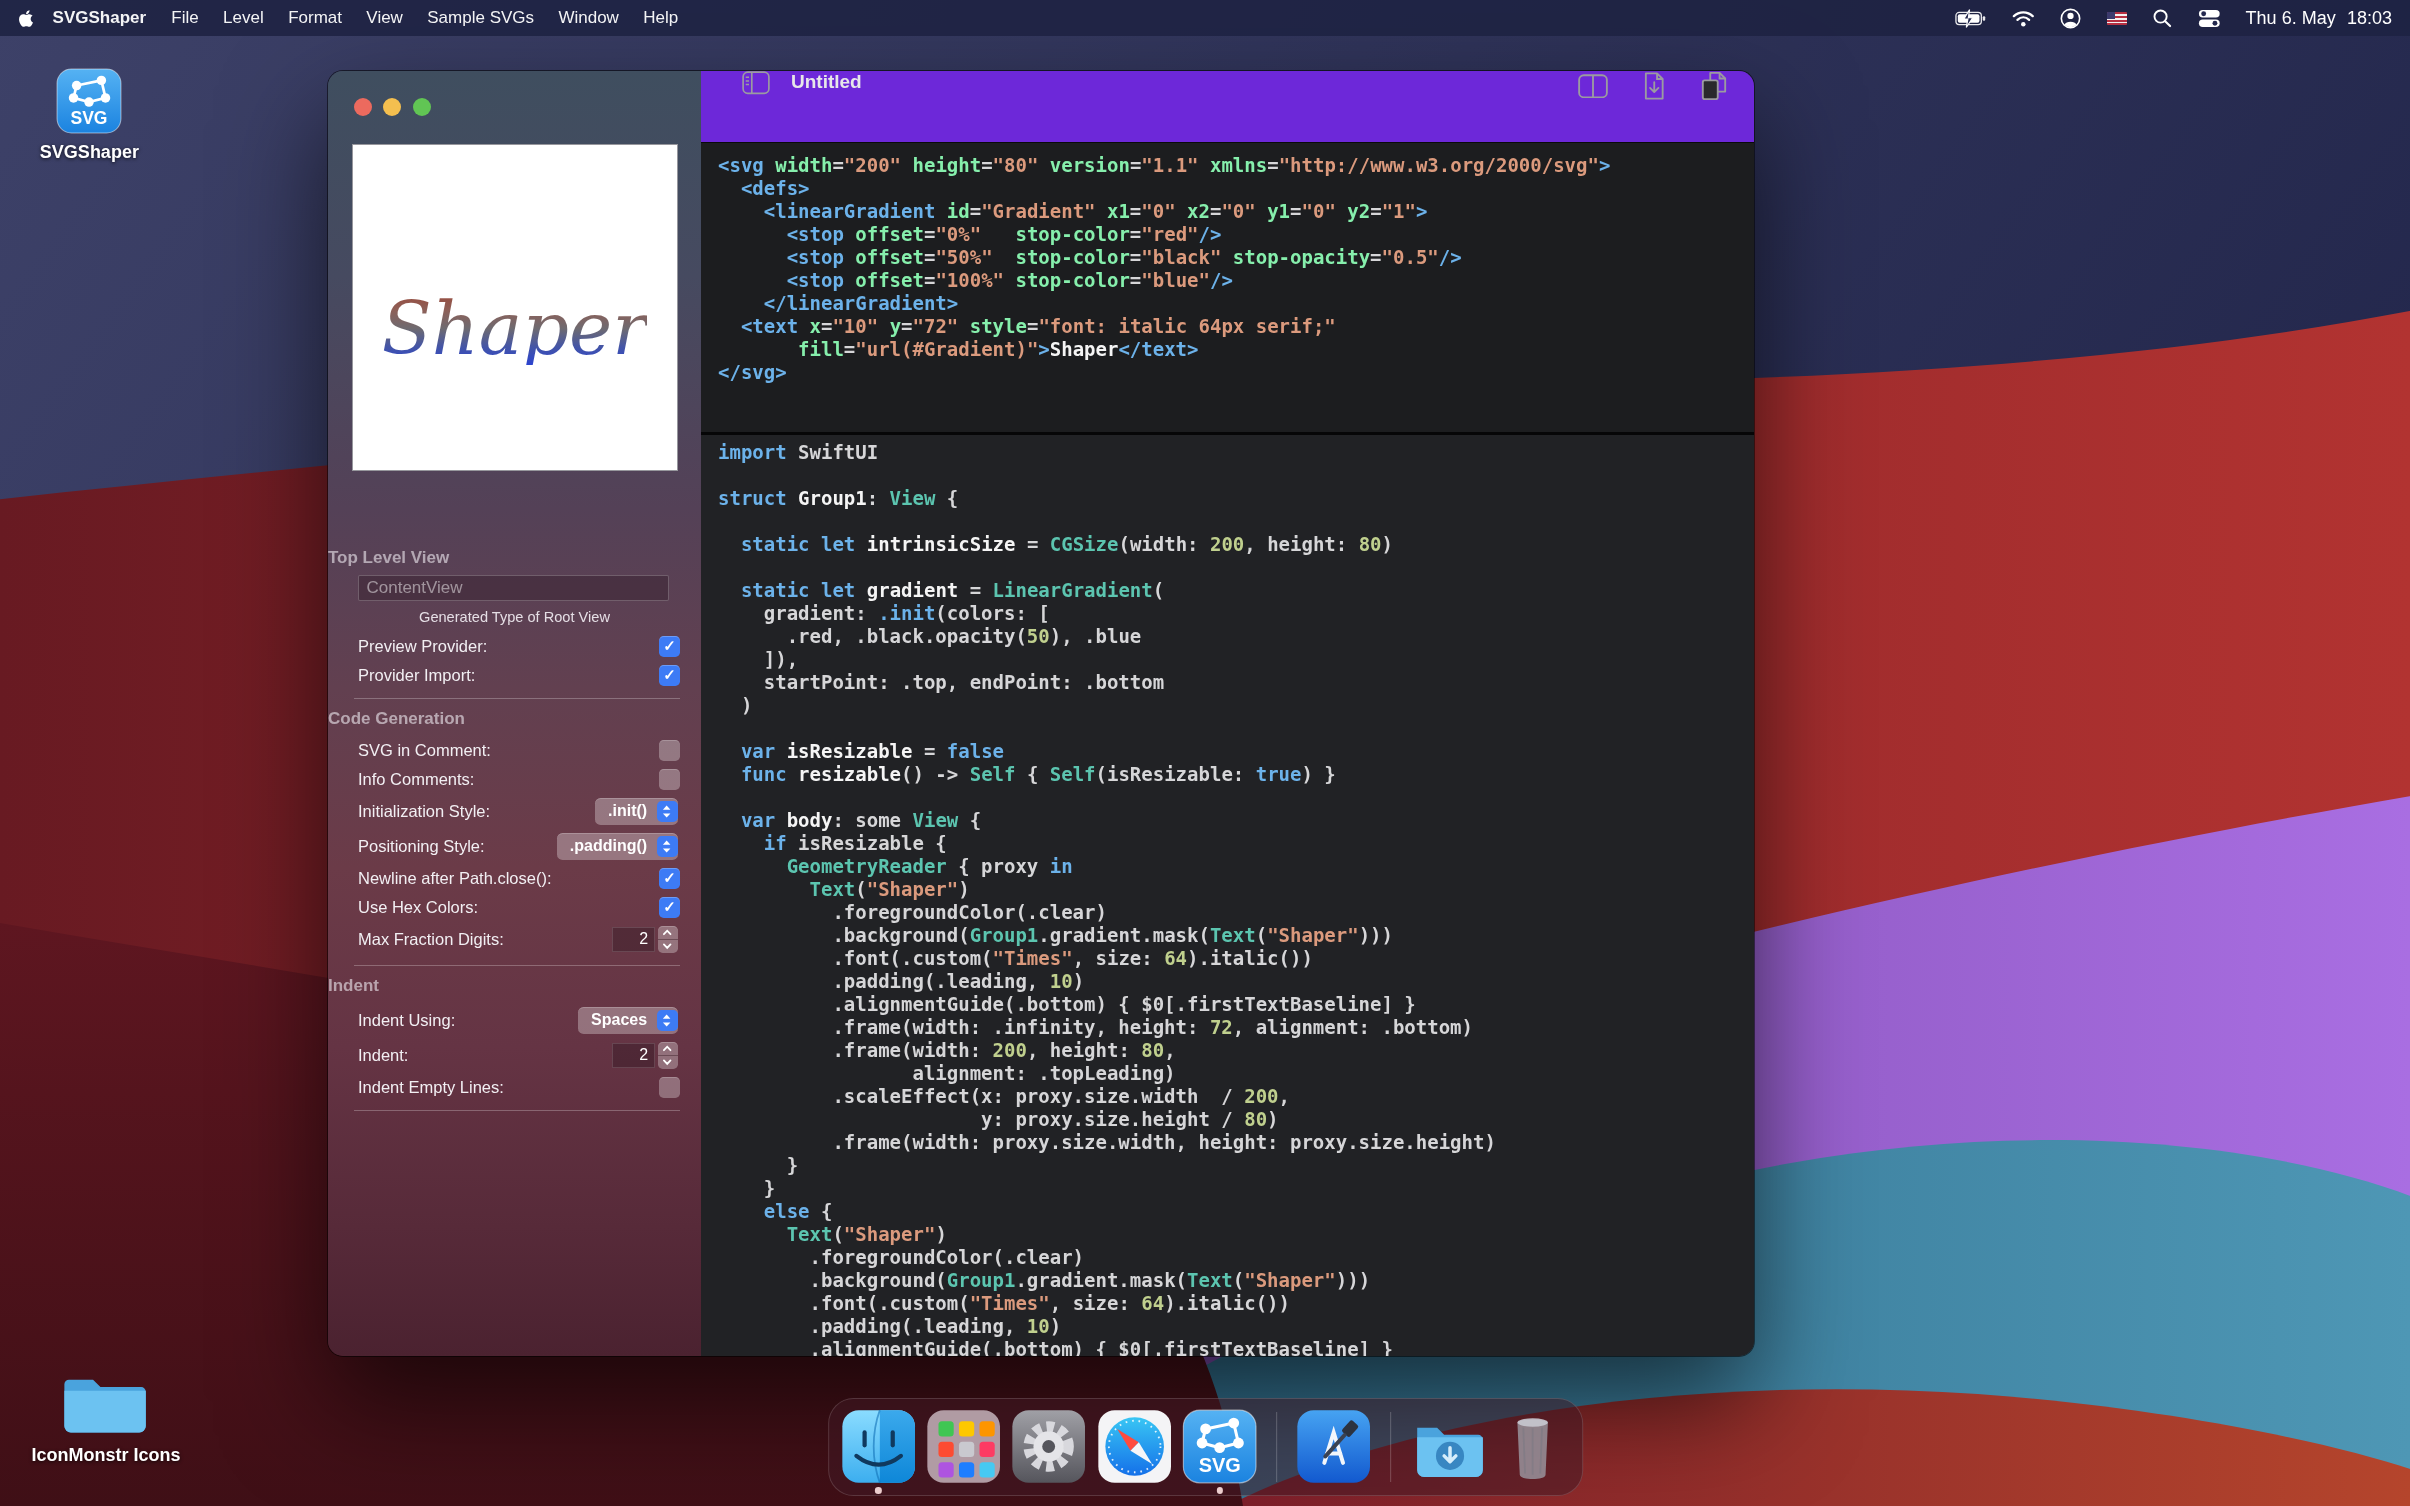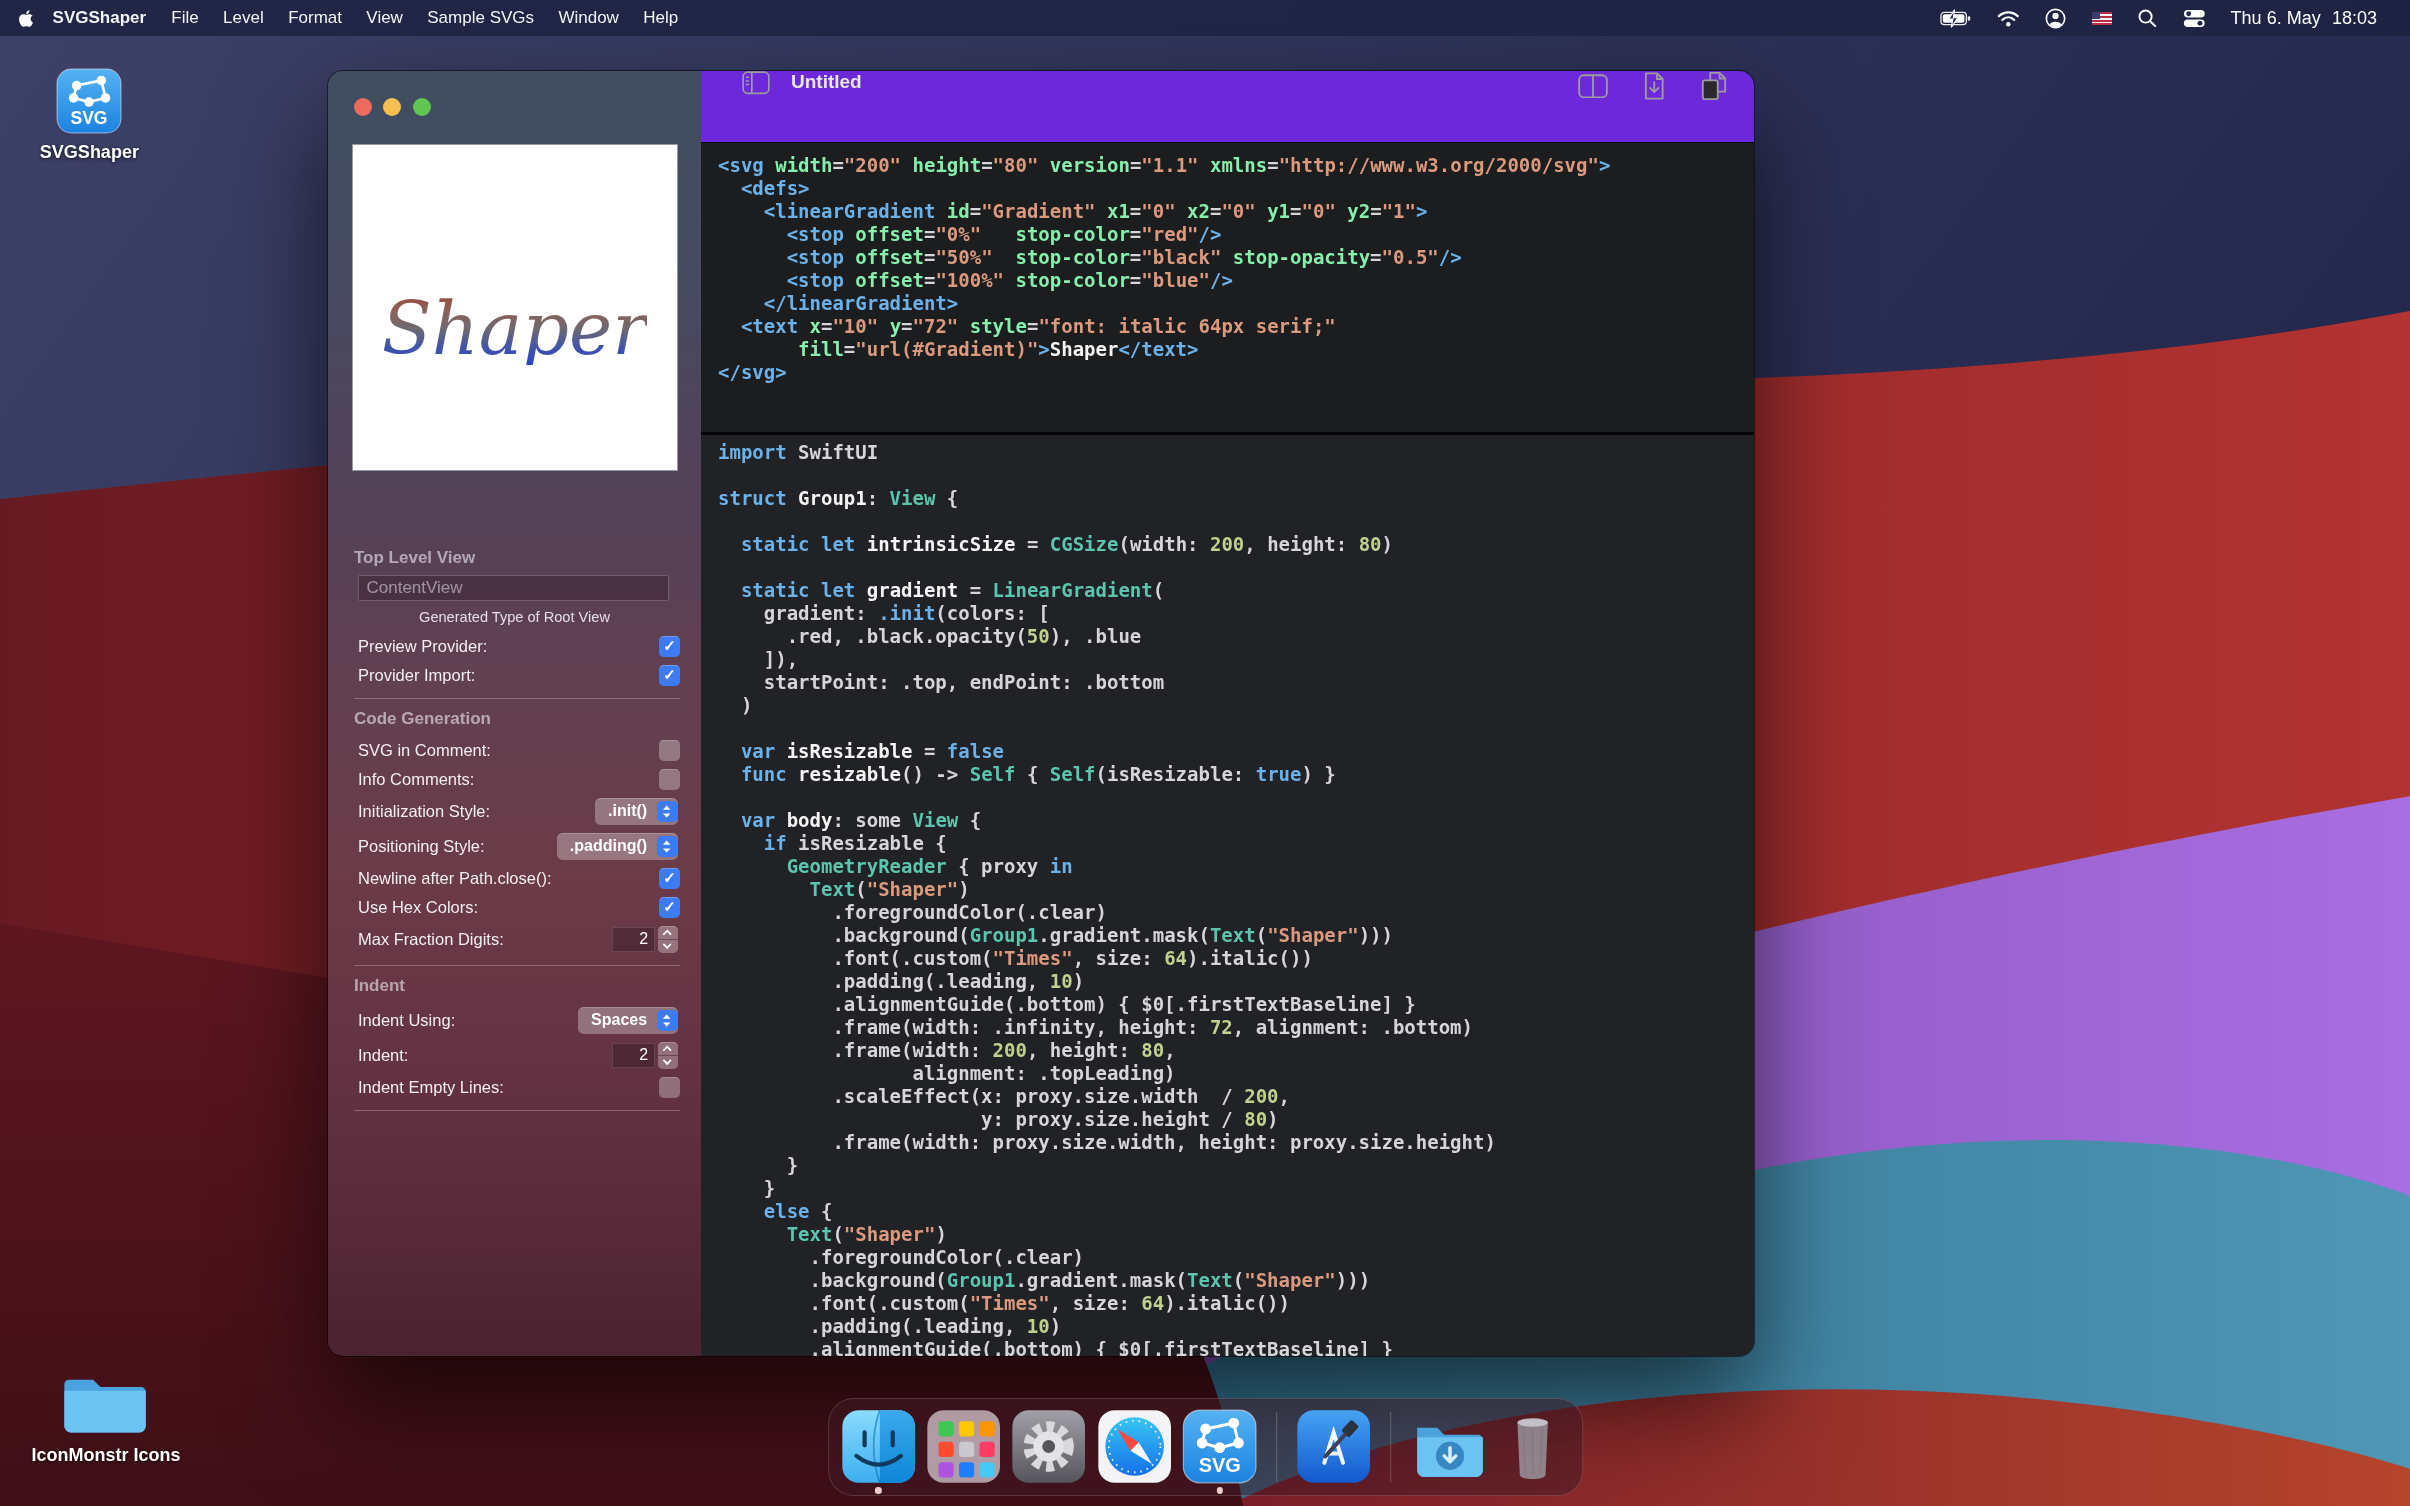--- a/index.html
+++ b/index.html
@@ -8,21 +8,21 @@
   #wallpaper{position:absolute;inset:0;z-index:0;}
   #wallpaper svg{display:block;width:2411px;height:1507px;}
 
   
   .menubar{position:absolute;top:0;left:0;right:0;height:36px;z-index:60;
     background:rgba(30,34,66,.88);display:flex;align-items:center;color:#fff;}
   .mb-left{display:flex;align-items:center;}
   .apple{margin:0 5.6px 0 18px;display:flex;align-items:center;}
   .menu-item{padding:0 12.2px;font-size:17px;color:rgba(255,255,255,.95);line-height:36px;}
   .menu-item.app{font-weight:bold;padding:0 13px;}
-  .mb-right{margin-left:auto;display:flex;align-items:center;gap:25.4px;padding-right:34px;}
+  .mb-right{margin-left:auto;display:flex;align-items:center;gap:25.4px;padding-right:19px;}
   .mb-right .sicon{display:flex;align-items:center;}
   .flag{width:20px;height:13px;position:relative;border-radius:0.9px;overflow:hidden;
     background:repeating-linear-gradient(180deg,#b73042 0 1.9px,#f4f2f2 1.9px 3.8px);}
   .flag .canton{position:absolute;left:0;top:0;width:8.5px;height:7.5px;background:#3c3b6e;}
   .clock{font-size:18px;display:flex;gap:11.3px;color:#fff;}
 
   
   .desktop-icon{position:absolute;z-index:5;display:flex;flex-direction:column;align-items:center;width:160px;}
   .di-img svg{display:block;}
   .di-label{margin-top:7.5px;font-size:18px;font-weight:bold;color:#fff;text-shadow:0 0.9px 3.8px rgba(0,0,0,.75);}
@@ -40,21 +40,21 @@
   .light.red{background:#ec6a5e;}.light.yellow{background:#f4bf4f;}.light.green{background:#61c554;}
 
   .preview{position:absolute;top:73px;left:23.5px;width:326px;height:327px;background:#fff;
     border:0.9px solid #97979d;box-sizing:border-box;display:flex;align-items:center;justify-content:center;}
   .preview-text{font-family:"DejaVu Serif","Liberation Serif",serif;font-style:italic;
     font-size:73px;line-height:1;transform:translateY(21px);
     background:linear-gradient(180deg,#9a4a3c 0%,#8d6058 25%,#6e6a70 50%,#4455a6 75%,#2b43cf 100%);
     -webkit-background-clip:text;background-clip:text;color:transparent;}
 
   #sidebar-controls{position:absolute;top:476px;left:0;right:0;}
-  .sec-hdr{margin:0 0 5.6px 0;padding-left:26px;font-size:17px;line-height:22.6px;font-weight:bold;
+  .sec-hdr{margin:0 0 5.6px 0;font-size:17px;line-height:22.6px;font-weight:bold;
     color:rgba(235,230,238,.62);}
   .row-field{margin:1.9px 32px 7.5px 30px;}
   .tl-field{width:100%;box-sizing:border-box;height:26px;background:rgba(30,12,22,.28);
     border:0.9px solid rgba(255,255,255,.22);border-radius:1.9px;color:#fff;font-size:17px;
     padding:0 7.5px;font-family:"Liberation Sans",sans-serif;outline:none;}
   .tl-field::placeholder{color:rgba(255,255,255,.48);}
   .caption{height:19px;margin-bottom:4px;text-align:center;font-size:14.6px;color:rgba(244,240,245,.9);}
   .ctl-row{height:29px;display:flex;align-items:center;justify-content:space-between;
     padding-left:30px;padding-right:21px;}
   .ctl-row.tall{height:35px;padding-right:23.5px;}

